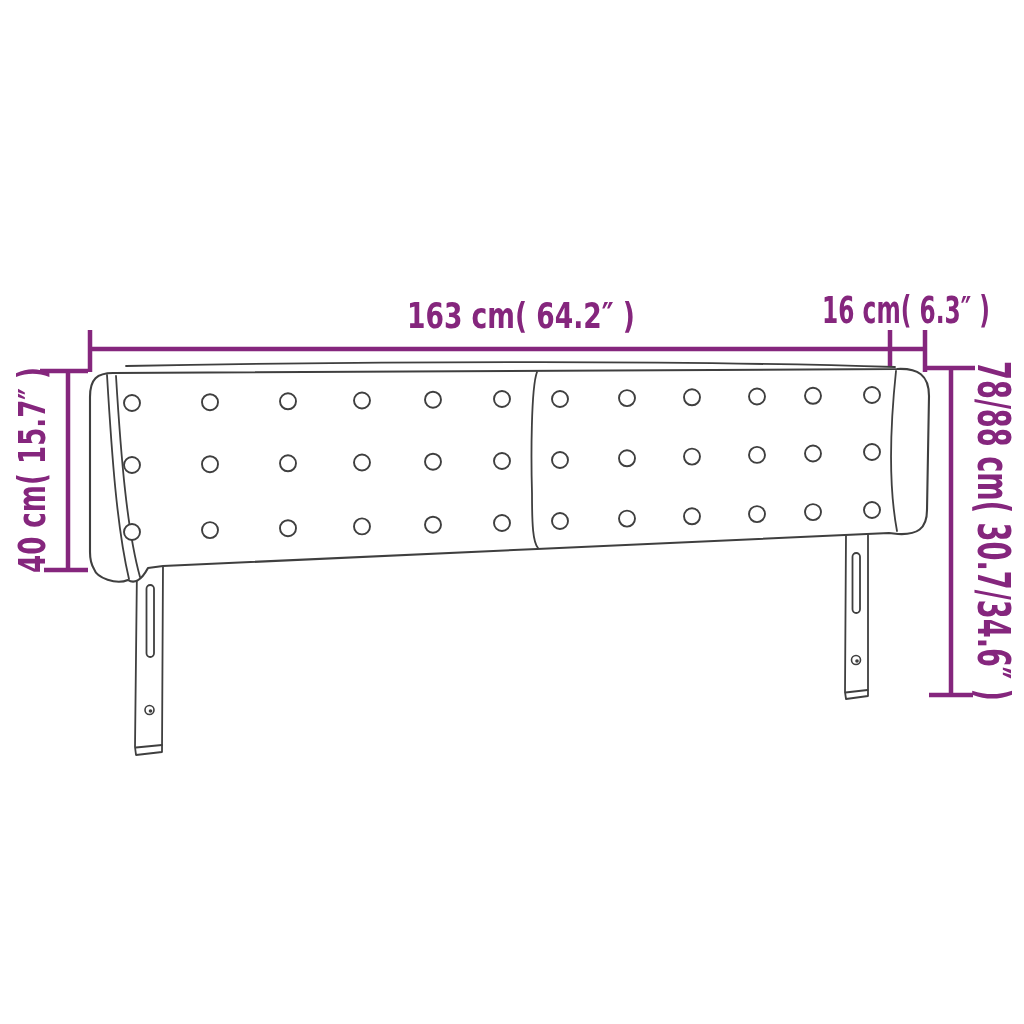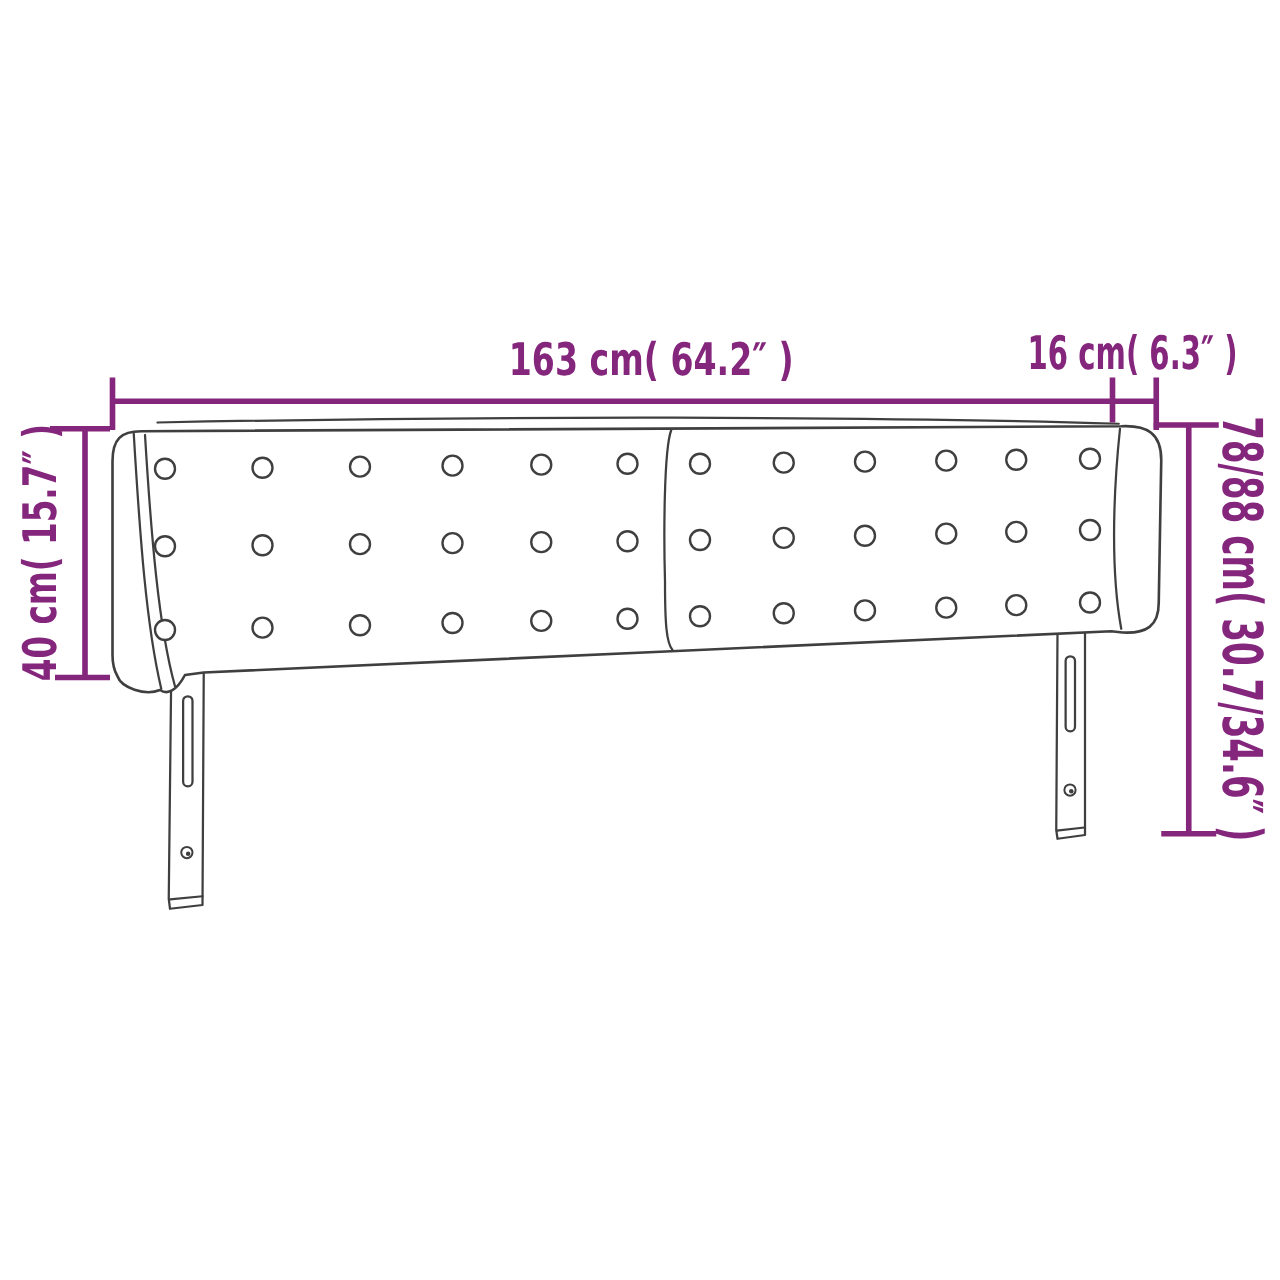--- a/index.html
+++ b/index.html
@@ -7,21 +7,21 @@
     --outline:#3f3f3f;
     --background:#ffffff;
   }
   html,body{margin:0;padding:0;}
   body{
     width:1024px;height:1024px;
     background:var(--background);
     font-family:"DejaVu Sans", sans-serif;
     overflow:hidden;
   }
-  .stage{position:relative;width:1024px;height:828px;}
+  .stage{position:relative;width:1024px;height:828px;margin-top:28px;}
   svg{display:block;}
   .dim{stroke:var(--accent);stroke-width:4.5;fill:none;stroke-linecap:butt;}
   .dim-label{
     fill:var(--accent);
     font-family:"DejaVu Sans", sans-serif;
     font-weight:bold;
   }
   .outline{fill:#ffffff;stroke:var(--outline);stroke-width:2.1;stroke-linejoin:round;}
   .detail{fill:none;stroke:var(--outline);stroke-width:1.8;stroke-linecap:round;}
   .leg{fill:#ffffff;stroke:var(--outline);stroke-width:1.8;stroke-linejoin:round;}

